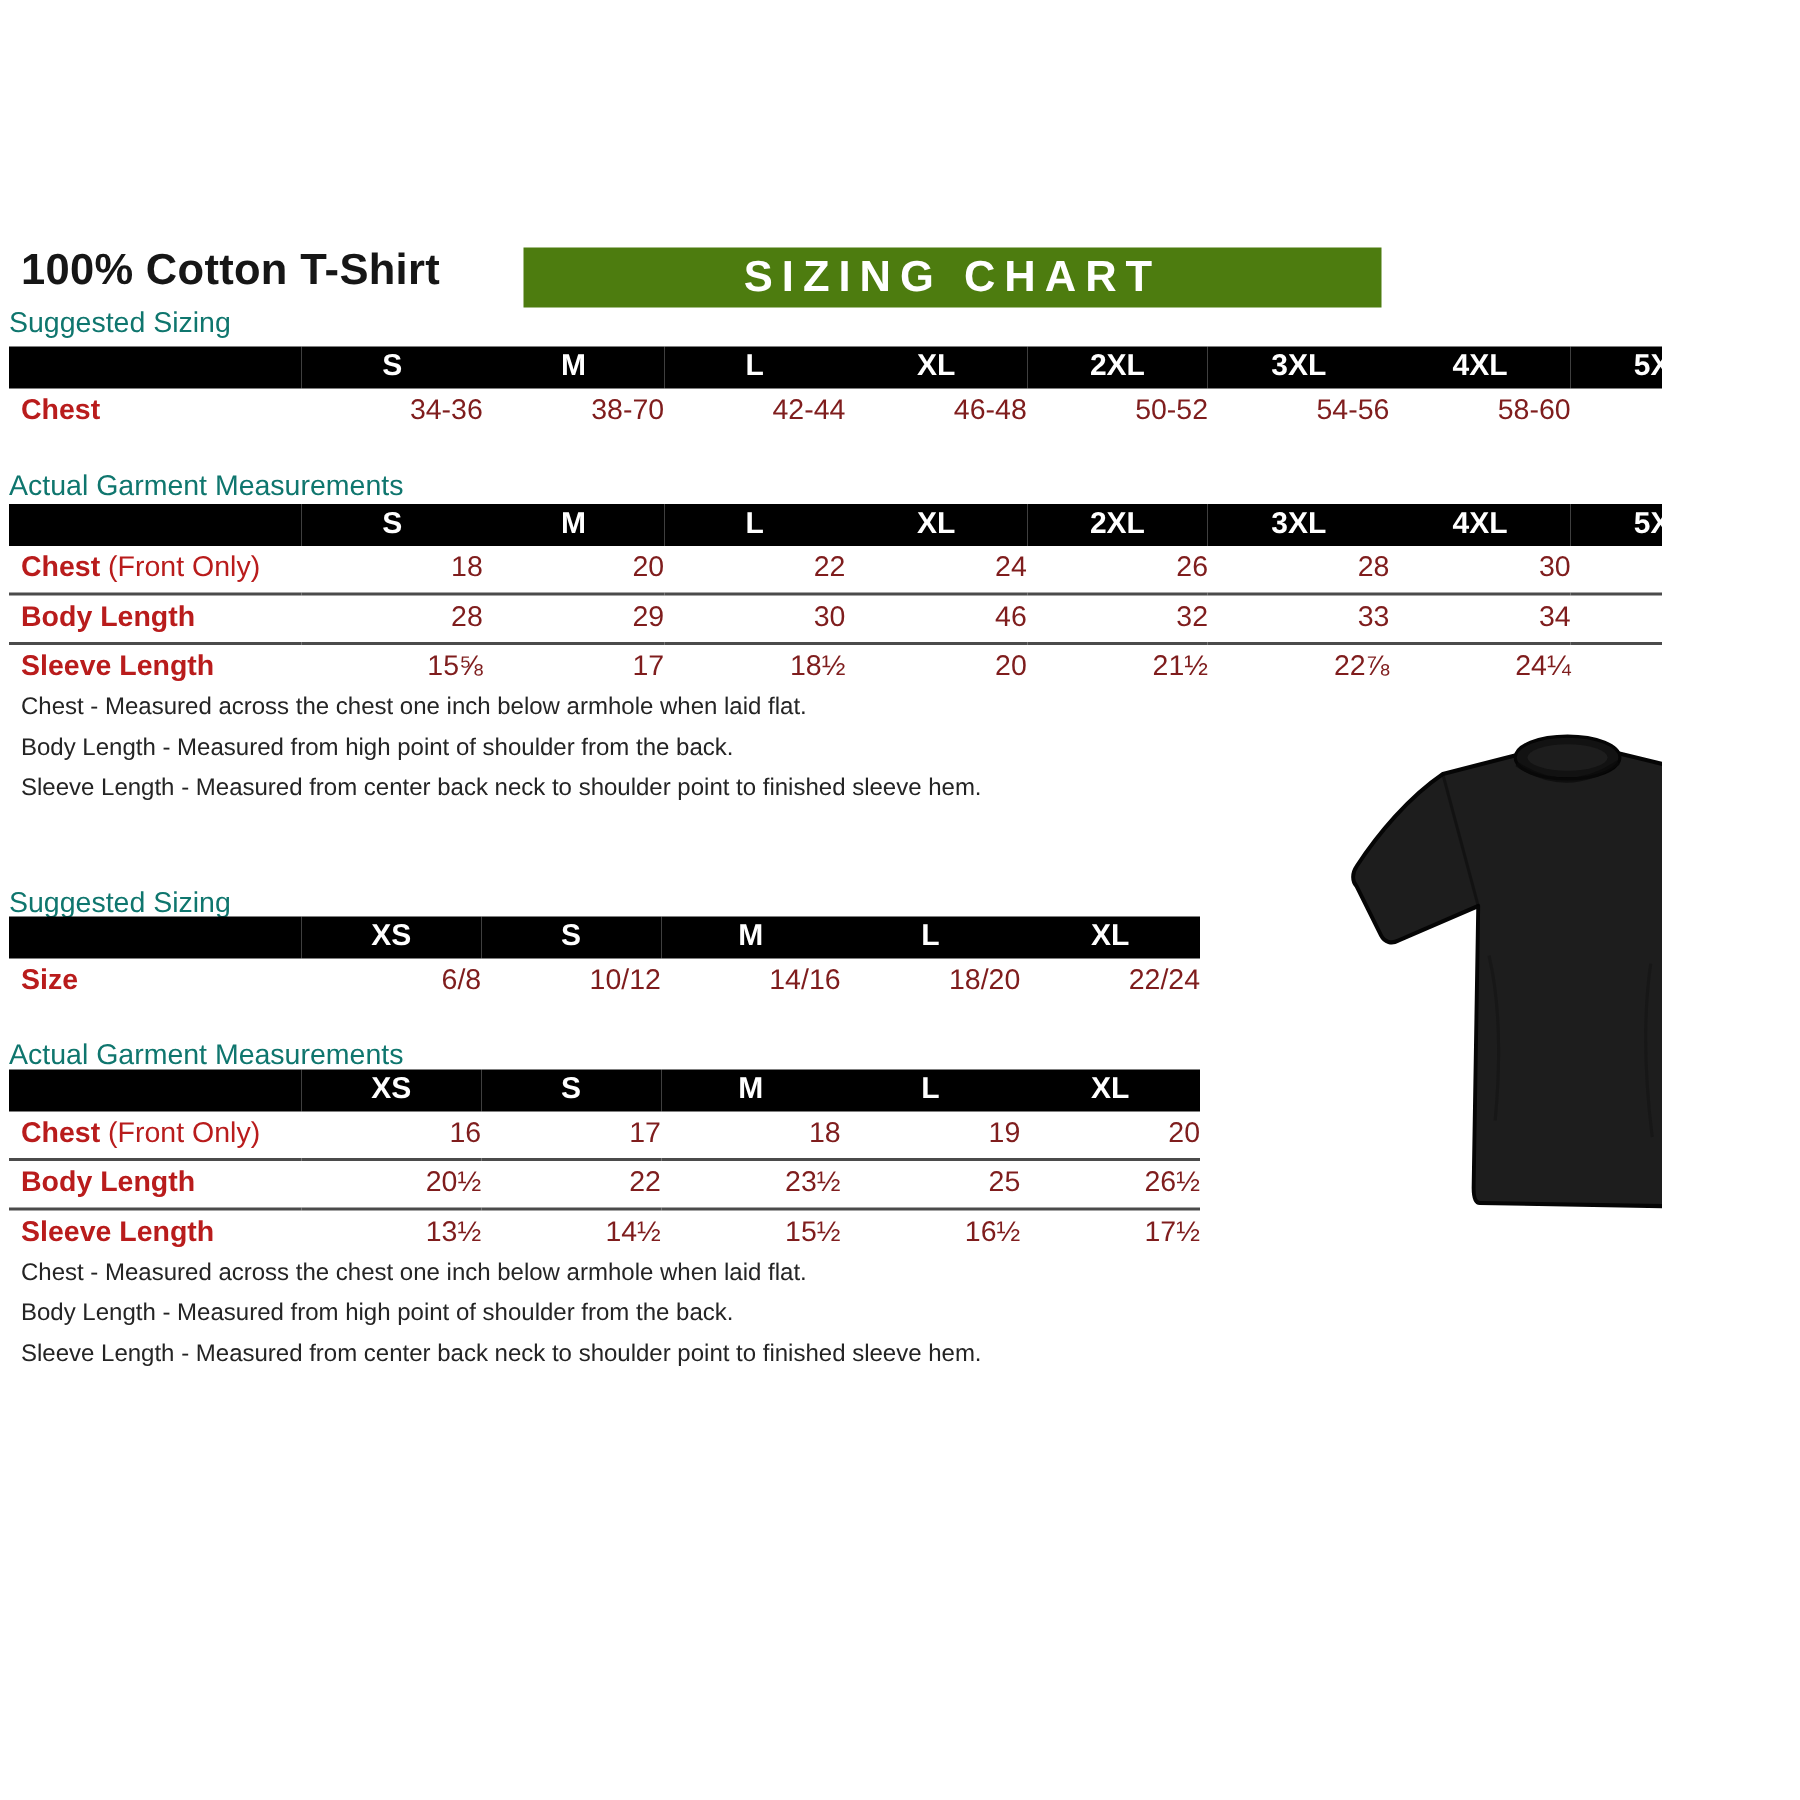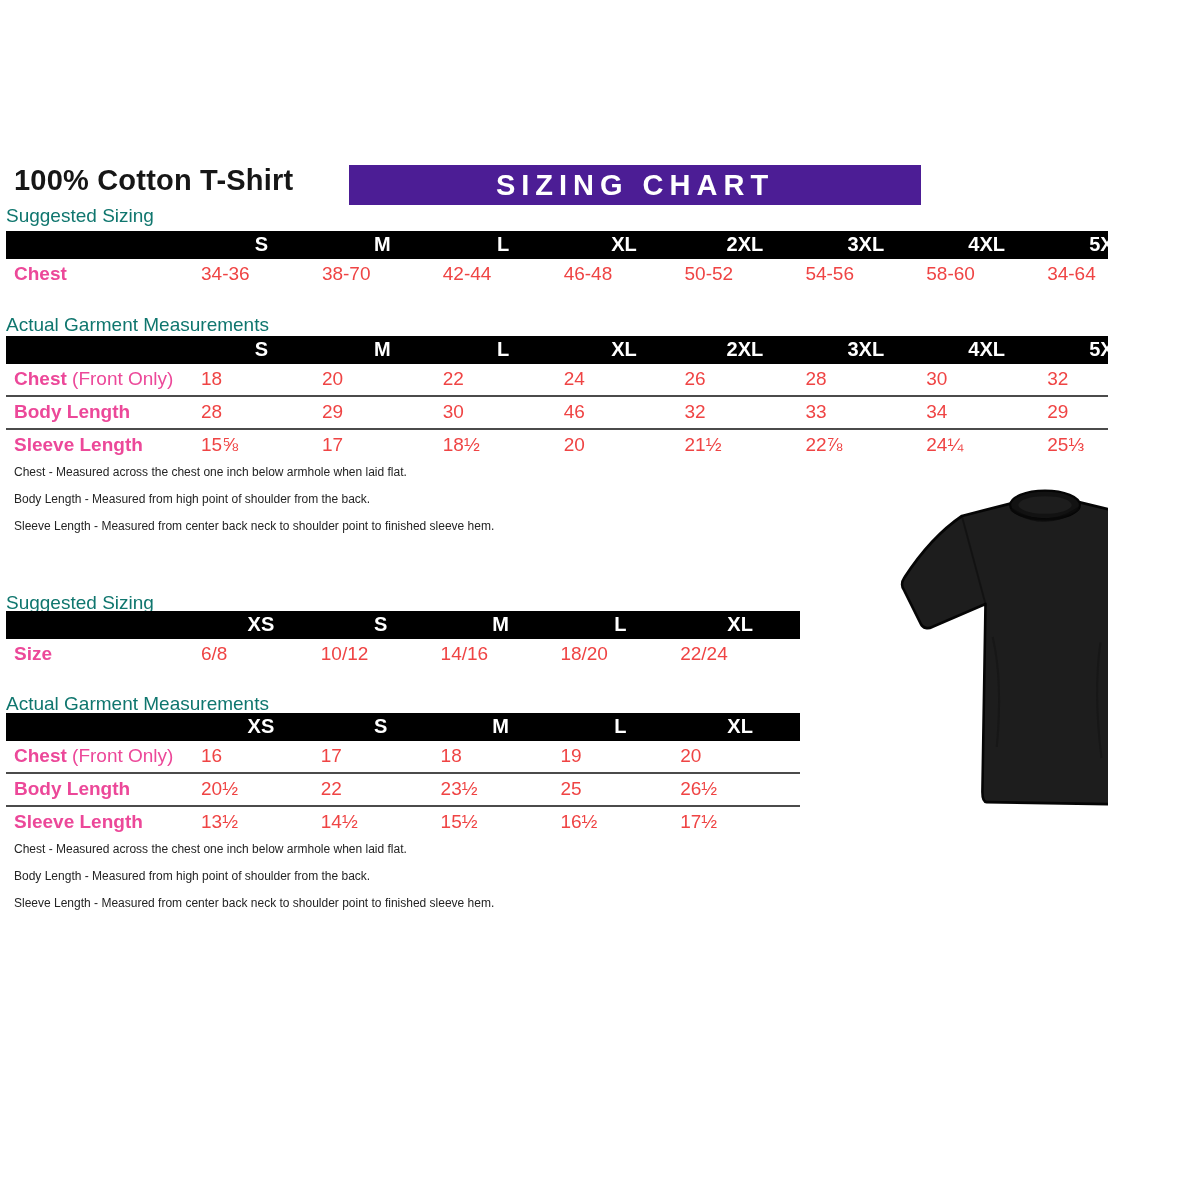--- a/index.html
+++ b/index.html
@@ -5,55 +5,55 @@
   html,body{margin:0;padding:0;background:#ffffff;}
   .page{
     position:relative;width:1108px;height:1200px;background:#ffffff;
     font-family:"Liberation Sans","DejaVu Sans",sans-serif;color:#161616;
     overflow:hidden;
   }
   .abs{position:absolute;}
   .page-title{left:14px;top:164px;font-size:29px;font-weight:bold;letter-spacing:.2px;}
   .youth-title{left:2px;top:549px;font-size:28px;font-weight:bold;}
   .banner{
-    left:349px;top:165px;width:572px;height:40px;background:#4c1d95;
+    left:349px;top:165px;width:572px;height:40px;background:#4d7c0f;
     display:flex;align-items:center;justify-content:center;
   }
   .banner span{color:#ffffff;font-size:29px;font-weight:bold;letter-spacing:6px;}
   .section-label{font-size:19px;color:#0f766e;}
   #adult-suggested-label{left:6px;top:205px;}
   #adult-actual-label{left:6px;top:314px;}
   #youth-suggested-label{left:6px;top:592px;}
   #youth-actual-label{left:6px;top:693px;}
 
   table.size-table{border-collapse:collapse;table-layout:fixed;}
   #adult-suggested-table{left:6px;top:231px;width:1162px;}
   #adult-actual-table{left:6px;top:336px;width:1162px;}
   #youth-suggested-table{left:6px;top:611px;width:794px;}
   #youth-actual-table{left:6px;top:713px;width:794px;}
   table.size-table thead th{
     background:#000000;color:#ffffff;font-size:20px;font-weight:bold;
     padding:2px 0 3px 0;text-align:center;
   }
   table.size-table td{
-    font-size:19px;color:#ef4444;text-align:left;padding:4px 0 5px 0;
+    font-size:19px;color:#7f1d1d;text-align:right;padding:4px 0 5px 0;
   }
   table.size-table tbody th.rowlabel{
     text-align:left;padding:4px 0 5px 8px;font-size:19px;font-weight:normal;
-    color:#ec4899;white-space:nowrap;
+    color:#b91c1c;white-space:nowrap;
   }
   table.size-table tbody th.rowlabel b{font-weight:bold;}
   table.measurements tbody tr:not(:first-child) td,
   table.measurements tbody tr:not(:first-child) th{
     border-top:2px solid #4b4b4b;
   }
   .notes{line-height:18px;}
   #notes-adult{left:14px;top:463px;}
   #notes-youth{left:14px;top:840px;}
-  .note-line{font-size:12px;color:#242424;margin:0 0 9px 0;white-space:nowrap;}
+  .note-line{font-size:16px;color:#242424;margin:0 0 9px 0;white-space:nowrap;}
   .tshirt{left:890px;top:483px;width:308px;height:330px;}
 </style>
 </head>
 <body>
 
 <div class="page">
 
   <div class="abs page-title">100% Cotton T-Shirt</div>
 
   <div class="abs banner">

